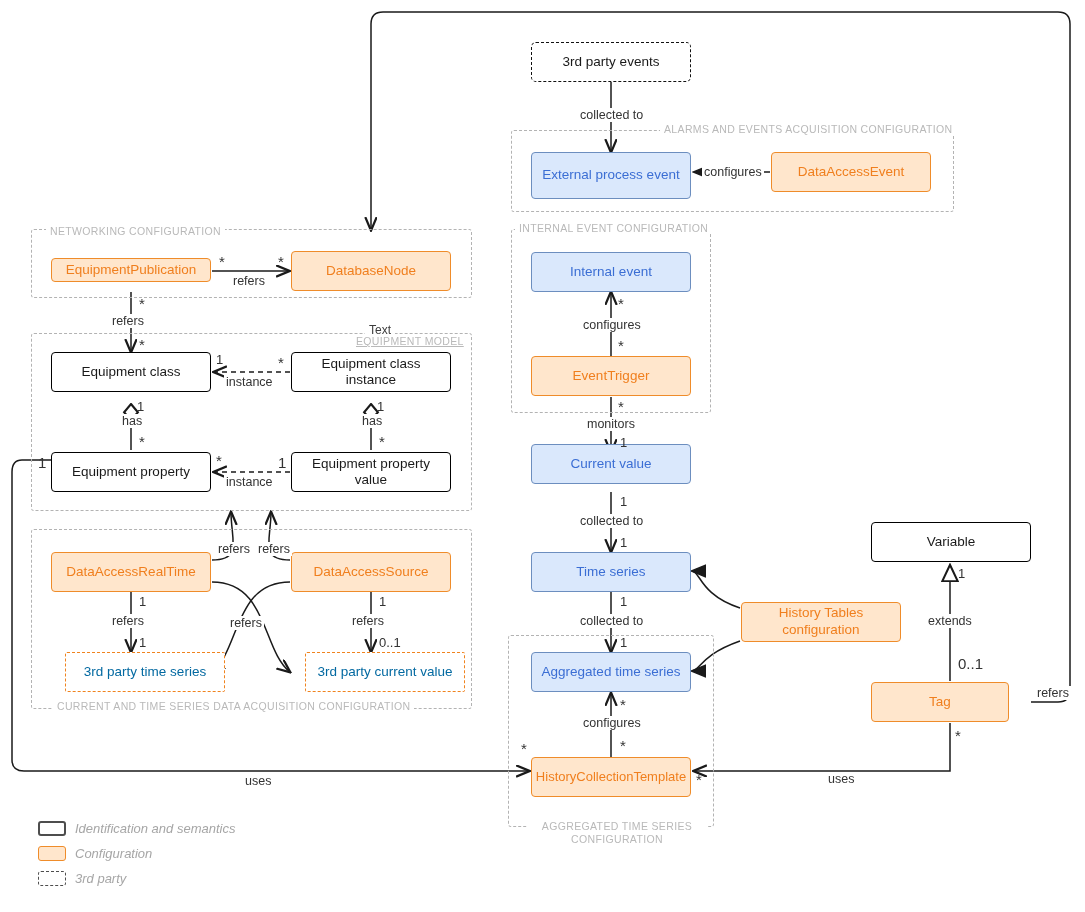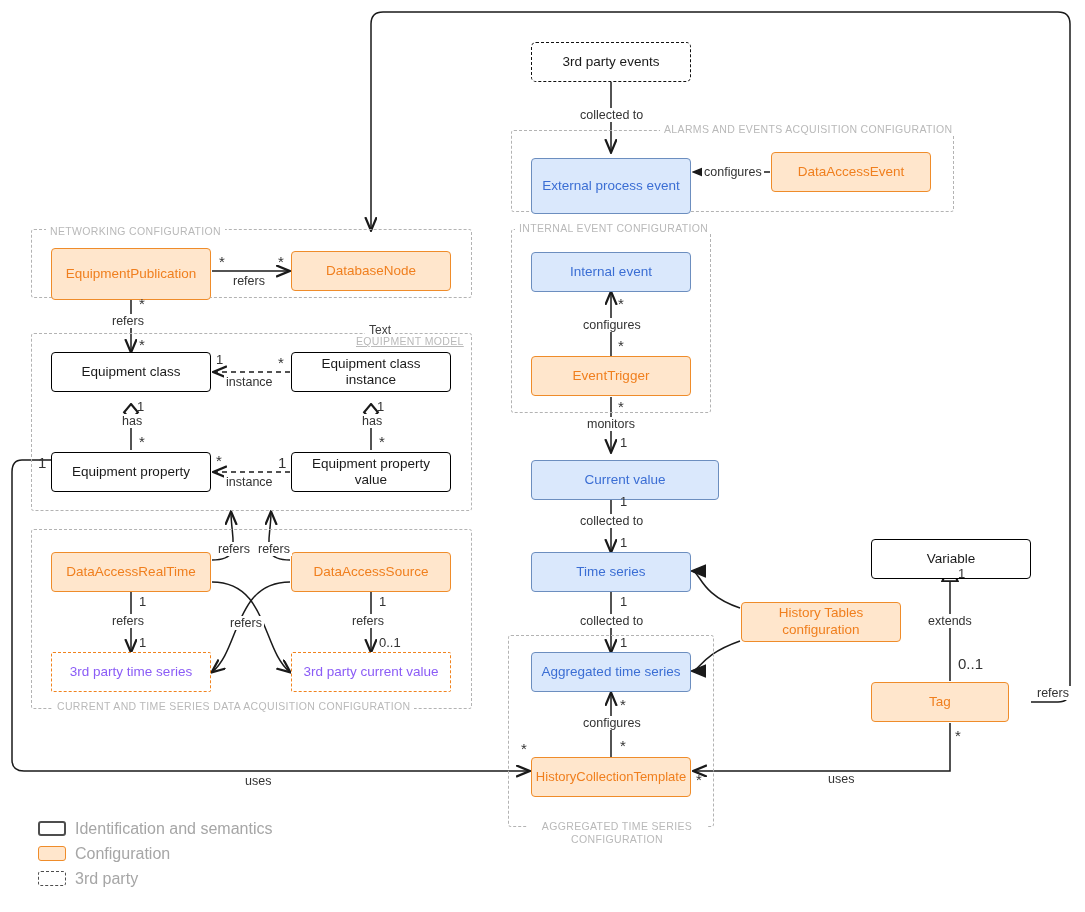--- a/index.html
+++ b/index.html
@@ -8,39 +8,39 @@
   #stage{position:absolute;left:0;top:0;width:1085px;height:912px;}
   svg#wires{position:absolute;left:0;top:0;width:1085px;height:912px;pointer-events:none;}
 
   .node{position:absolute;box-sizing:border-box;border-radius:4px;
         display:flex;align-items:center;justify-content:center;text-align:center;
         font-size:13.5px;line-height:1.2;padding:2px 4px;}
   .n-plain{background:#ffffff;border:1.6px solid #000000;color:#1a1a1a;}
   .n-data{background:#dae8fc;border:1.6px solid #6c8ebf;color:#3b6ed4;}
   .n-config{background:#ffe6cc;border:1.6px solid #ef8c2a;color:#f07f1e;}
   .n-third{background:#ffffff;border:1.6px dashed #111111;color:#1a1a1a;border-radius:5px;}
-  .n-third-o{background:#ffffff;border:1.6px dashed #f0831e;color:#8b5cf6;border-radius:2px;}
+  .n-third-o{background:#ffffff;border:1.6px dashed #f0831e;color:#0369a1;border-radius:2px;margin-left:14px;}
 
   .group{position:absolute;box-sizing:border-box;border:1.3px dashed #b3b3b3;border-radius:3px;}
   .grp-label{position:absolute;font-size:10.5px;letter-spacing:.35px;color:#b9b9b9;
              background:#ffffff;padding:0 4px;white-space:nowrap;text-align:center;}
   .grp-label.dark{color:#3d3d3d;font-size:12px;letter-spacing:0;}
 
   .lbl{position:absolute;font-size:12.5px;color:#333333;white-space:nowrap;background:#ffffff;padding:0 2px;}
   .mult{position:absolute;font-size:13px;color:#333333;white-space:nowrap;}
   .mult.star{font-size:15px;line-height:8px;}
 
   .legend{position:absolute;left:38px;top:818px;}
   .leg-row{display:flex;align-items:center;height:21px;margin-bottom:4px;}
   .leg-sw{width:28px;height:15px;box-sizing:border-box;border-radius:3px;margin-right:9px;flex:0 0 auto;}
   .sw-plain{background:#fff;border:2px solid #4d4d4d;}
   .sw-data{background:#dae8fc;border:1.6px solid #6c8ebf;}
   .sw-config{background:#ffe6cc;border:1.6px solid #ef8c2a;}
   .sw-third{background:#fff;border:1.8px dashed #4d4d4d;}
-  .leg-txt{font-size:16px;color:#a6a6a6;}
+  .leg-txt{font-size:13px;color:#a6a6a6;font-style:italic;}
 </style>
 </head>
 <body>
 
 <div id="stage">
 
   <svg id="wires" viewBox="0 0 1085 912">
     <defs>
       <marker id="arw" markerWidth="10" markerHeight="10" refX="8.6" refY="4" orient="auto">
         <path d="M0,0.2 L9,4 L0,7.8" fill="none" stroke="#1a1a1a" stroke-width="1.5"></path>
@@ -134,45 +134,45 @@
   <div class="grp-label" style="left:352px;top:335px;text-decoration:underline;">EQUIPMENT MODEL</div>
 
   <div class="group" style="left:31px;top:529px;width:441px;height:180px;"></div>
   <div class="grp-label" style="left:53px;top:700px;">CURRENT AND TIME SERIES DATA ACQUISITION CONFIGURATION</div>
 
   <div class="group" style="left:508px;top:635px;width:206px;height:192px;"></div>
   <div class="grp-label" style="left:527px;top:820px;width:172px;white-space:pre-line;line-height:1.25;">AGGREGATED TIME SERIES
 CONFIGURATION</div>
 
   <div class="node n-third" style="left:531px;top:42px;width:160px;height:40px;">3rd party events</div>
-  <div class="node n-data" style="left:531px;top:158px;width:160px;height:56px;">External process event</div>
+  <div class="node n-data" style="left:531px;top:152px;width:160px;height:47px;">External process event</div>
   <div class="node n-config" style="left:771px;top:152px;width:160px;height:40px;">DataAccessEvent</div>
 
   <div class="node n-data" style="left:531px;top:252px;width:160px;height:40px;">Internal event</div>
   <div class="node n-config" style="left:531px;top:356px;width:160px;height:40px;">EventTrigger</div>
 
-  <div class="node n-data" style="left:531px;top:460px;width:188px;height:40px;">Current value</div>
+  <div class="node n-data" style="left:531px;top:444px;width:160px;height:40px;">Current value</div>
   <div class="node n-data" style="left:531px;top:552px;width:160px;height:40px;">Time series</div>
   <div class="node n-data" style="left:531px;top:652px;width:160px;height:40px;">Aggregated time series</div>
   <div class="node n-config" style="left:531px;top:757px;width:160px;height:40px;font-size:13px;">HistoryCollectionTemplate</div>
 
-  <div class="node n-config" style="left:51px;top:248px;width:160px;height:52px;">EquipmentPublication</div>
+  <div class="node n-config" style="left:51px;top:258px;width:160px;height:24px;">EquipmentPublication</div>
   <div class="node n-config" style="left:291px;top:251px;width:160px;height:40px;">DatabaseNode</div>
 
   <div class="node n-plain" style="left:51px;top:352px;width:160px;height:40px;">Equipment class</div>
   <div class="node n-plain" style="left:291px;top:352px;width:160px;height:40px;">Equipment class instance</div>
   <div class="node n-plain" style="left:51px;top:452px;width:160px;height:40px;">Equipment property</div>
   <div class="node n-plain" style="left:291px;top:452px;width:160px;height:40px;">Equipment property value</div>
 
   <div class="node n-config" style="left:51px;top:552px;width:160px;height:40px;">DataAccessRealTime</div>
   <div class="node n-config" style="left:291px;top:552px;width:160px;height:40px;">DataAccessSource</div>
   <div class="node n-third-o" style="left:51px;top:652px;width:160px;height:40px;">3rd party time series</div>
   <div class="node n-third-o" style="left:291px;top:652px;width:160px;height:40px;">3rd party current value</div>
 
-  <div class="node n-plain" style="left:871px;top:539px;width:160px;height:40px;">Variable</div>
+  <div class="node n-plain" style="left:871px;top:522px;width:160px;height:40px;">Variable</div>
   <div class="node n-config" style="left:871px;top:682px;width:138px;height:40px;">Tag</div>
   <div class="node n-config" style="left:741px;top:602px;width:160px;height:40px;white-space:pre-line;line-height:1.25;"><span>History Tables
 configuration</span></div>
 
   <div class="lbl" style="left:578px;top:108px;">collected to</div>
   <div class="lbl" style="left:702px;top:165px;">configures</div>
   <div class="lbl" style="left:581px;top:318px;">configures</div>
   <div class="lbl" style="left:585px;top:417px;">monitors</div>
   <div class="lbl" style="left:578px;top:514px;">collected to</div>
   <div class="lbl" style="left:578px;top:614px;">collected to</div>

